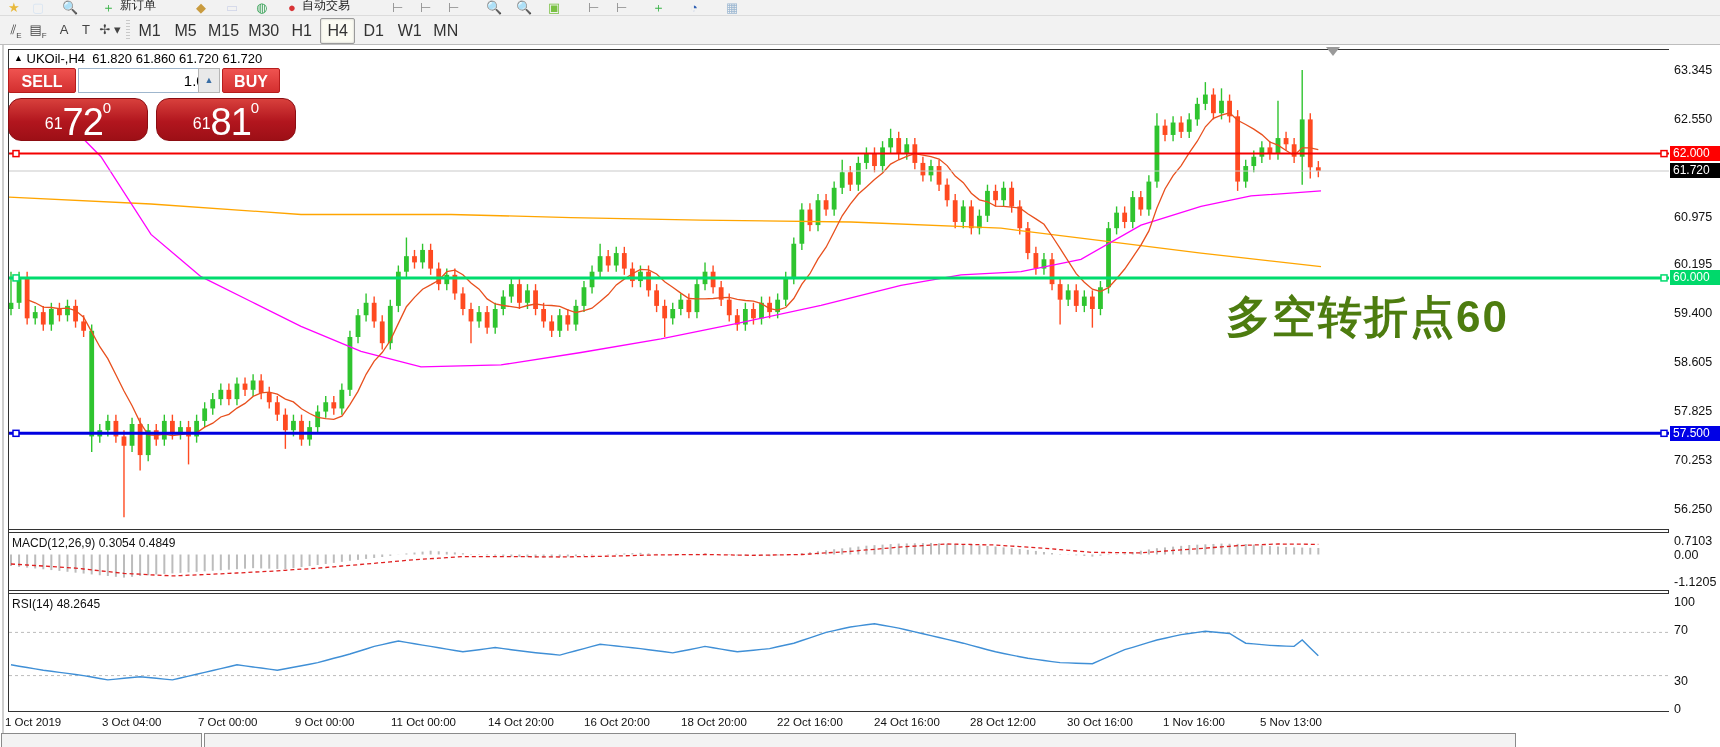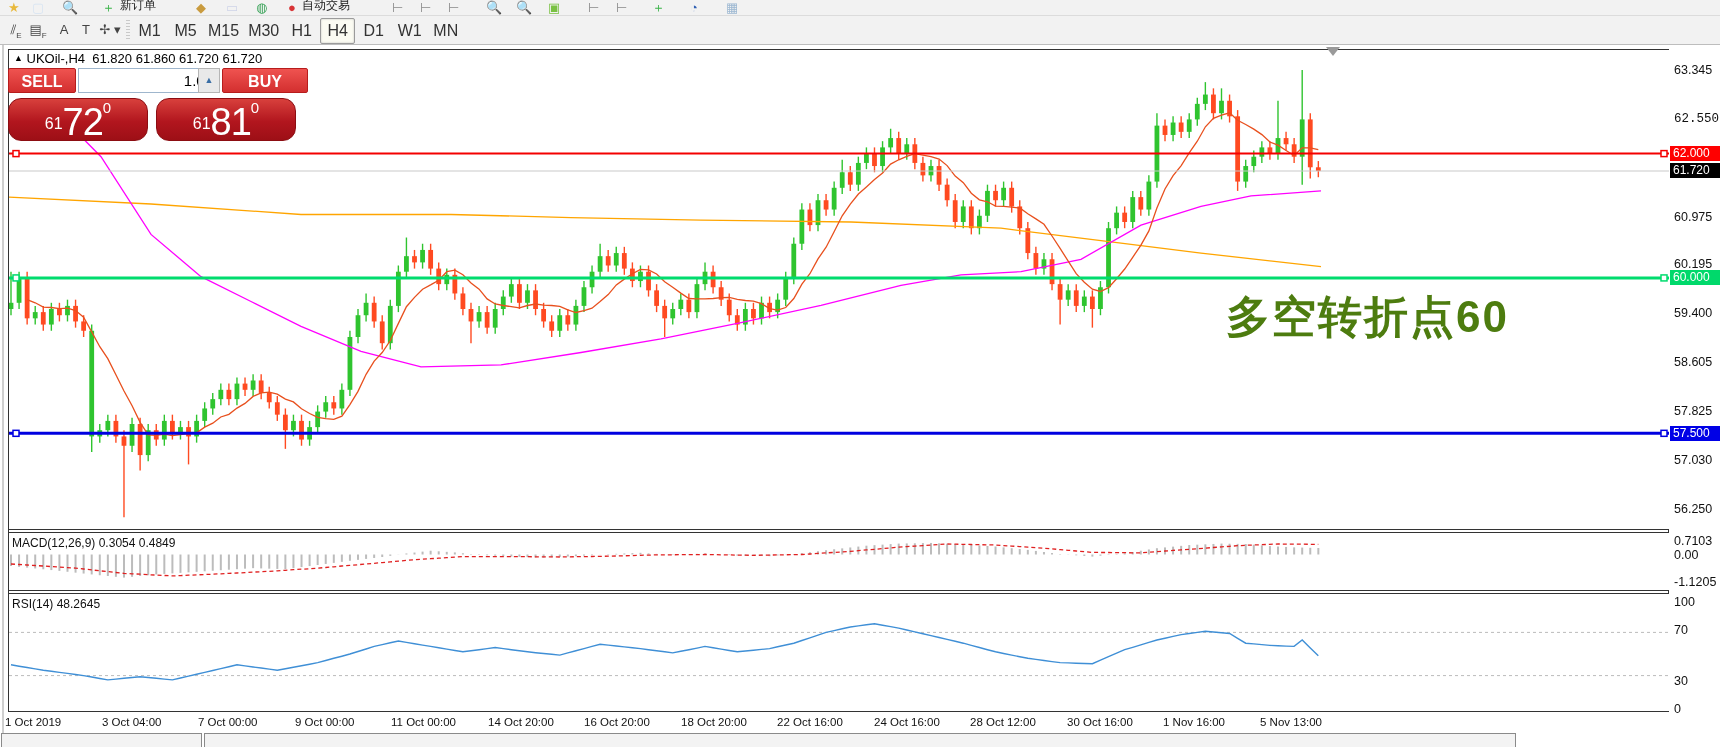--- a/index.html
+++ b/index.html
@@ -638,45 +638,45 @@
     <span style="font-size:9px;vertical-align:2px">▲</span>
     <b style="font-weight:normal">UKOil-,H4</b>&nbsp;
     <span>61.820 61.860 61.720 61.720</span>
   </div>
 
   <div id="panel">
     <div class="pbtn" style="left:0;top:0;width:68px">SELL</div>
     <div class="stepbtn" style="left:70px">▼</div>
     <div id="vol">1.00</div>
     <div class="stepbtn" style="left:190px">▲</div>
-    <div class="pbtn" style="left:214px;top:0;width:86px">BUY</div>
+    <div class="pbtn" style="left:214px;top:0;width:58px">BUY</div>
     <div class="tile" style="left:0">
       <span class="sm">61</span><span class="big">72</span><span class="sup">0</span>
     </div>
     <div class="tile" style="left:148px">
       <span class="sm">61</span><span class="big">81</span><span class="sup">0</span>
     </div>
   </div>
 
   <div class="indlabel" style="left:12px;top:536px">MACD(12,26,9) 0.3054 0.4849</div>
   <div class="indlabel" style="left:12px;top:597px">RSI(14) 48.2645</div>
 
   <div id="anno">多空转折点60</div>
 
   <div id="shift"></div>
 
   <div id="axisbox">
       <div class="ptick" style="top: 63px;">63.345</div>
-      <div class="ptick" style="top: 112px; font-family: Liberation Mono, monospace;">62.550</div>
+      <div class="ptick" style="top: 112px;">62.550</div>
       <div class="ptick" style="top: 210px;">60.975</div>
       <div class="ptick" style="top: 257px; text-align: right;">60.195</div>
       <div class="ptick" style="top: 306px;">59.400</div>
       <div class="ptick" style="top: 355px;">58.605</div>
       <div class="ptick" style="top: 404px;">57.825</div>
-      <div class="ptick" style="top: 453px;">57.030</div>
+      <div class="ptick" style="top: 453px;">70.253</div>
       <div class="ptick" style="top: 502px;">56.250</div>
       <div class="ptick" style="top: 534px;">0.7103</div>
       <div class="ptick" style="top: 548px;">0.00</div>
       <div class="ptick" style="top: 575px;">-1.1205</div>
       <div class="ptick" style="top: 595px;">100</div>
       <div class="ptick" style="top: 623px;">70</div>
       <div class="ptick" style="top: 674px;">30</div>
       <div class="ptick" style="top: 702px;">0</div>
       <div class="badge" style="top: 146px; background: rgb(255, 0, 0);">62.000</div>
       <div class="badge" style="top: 163px; background: rgb(0, 0, 0);">61.720</div>

